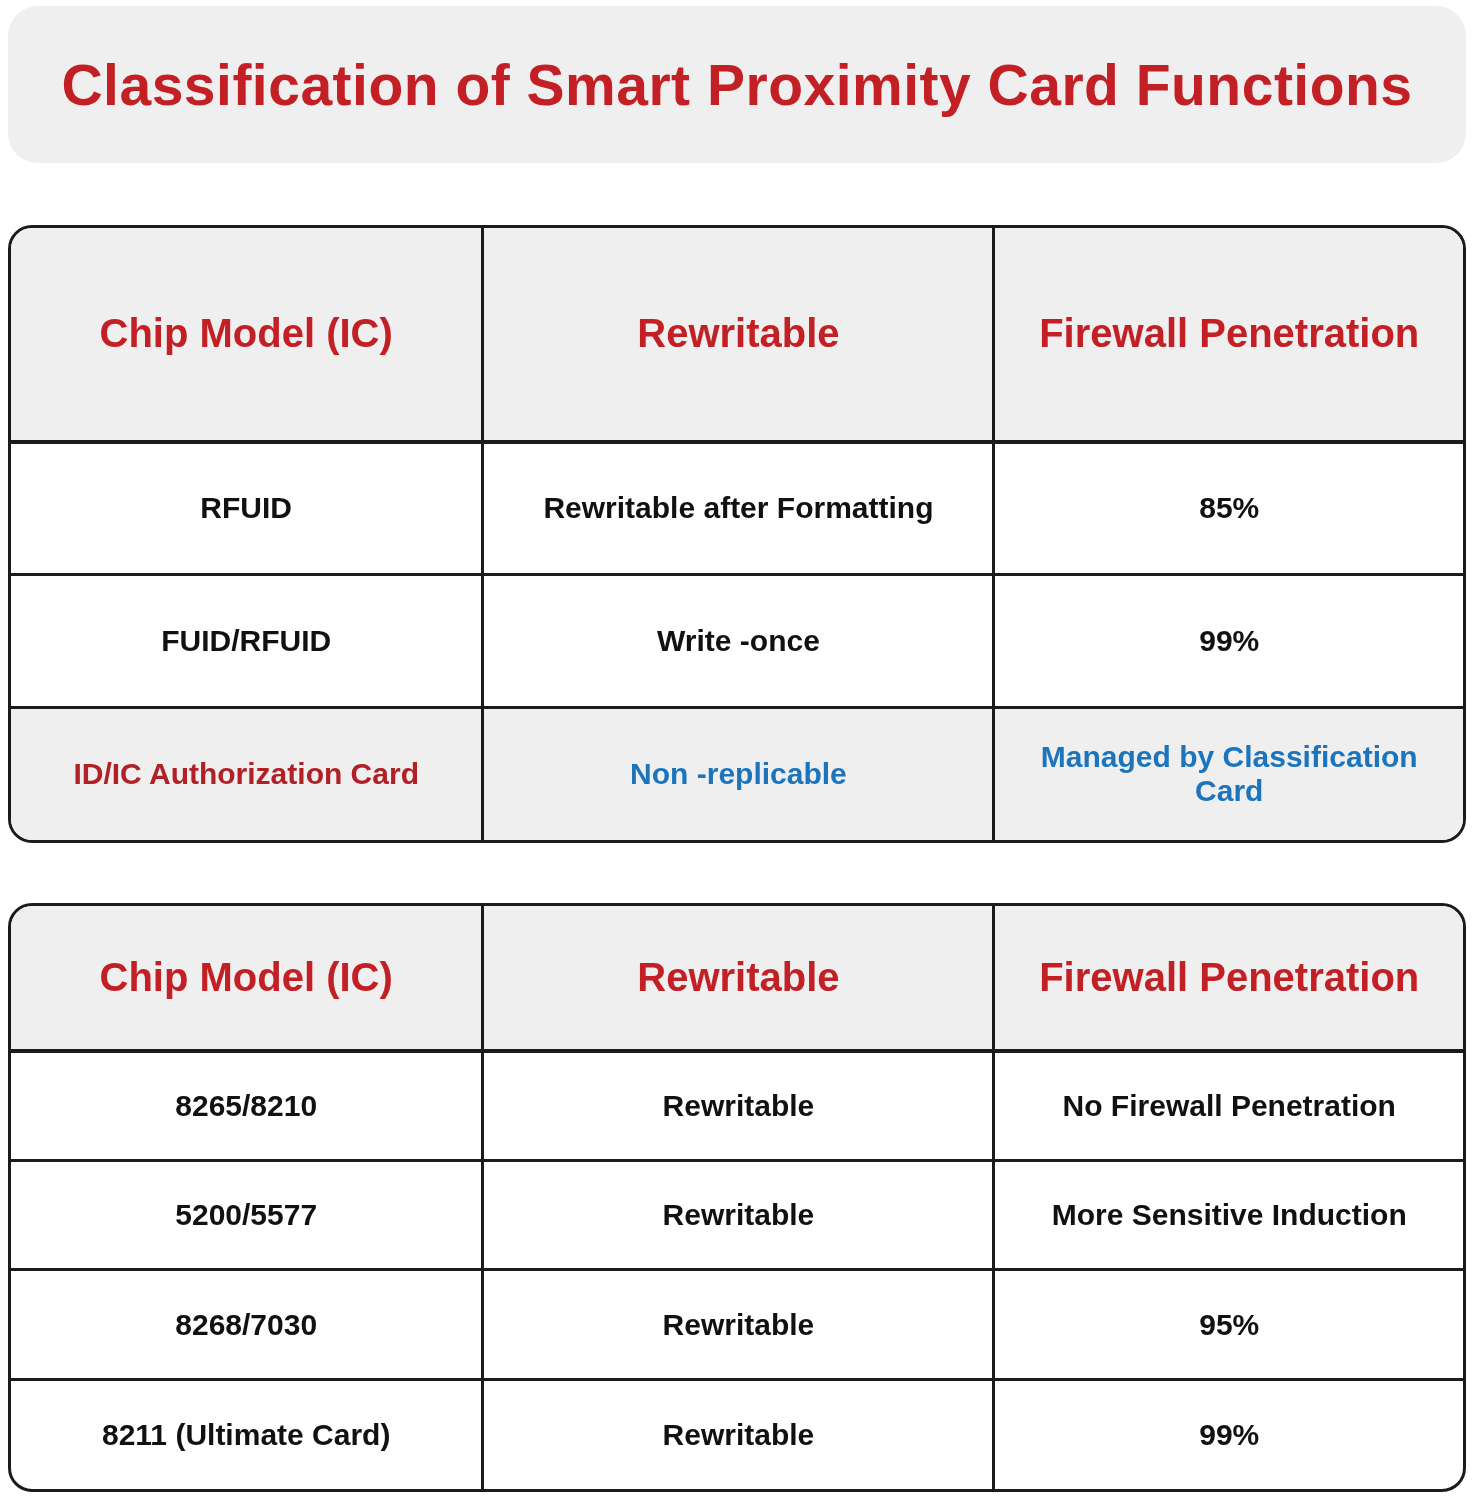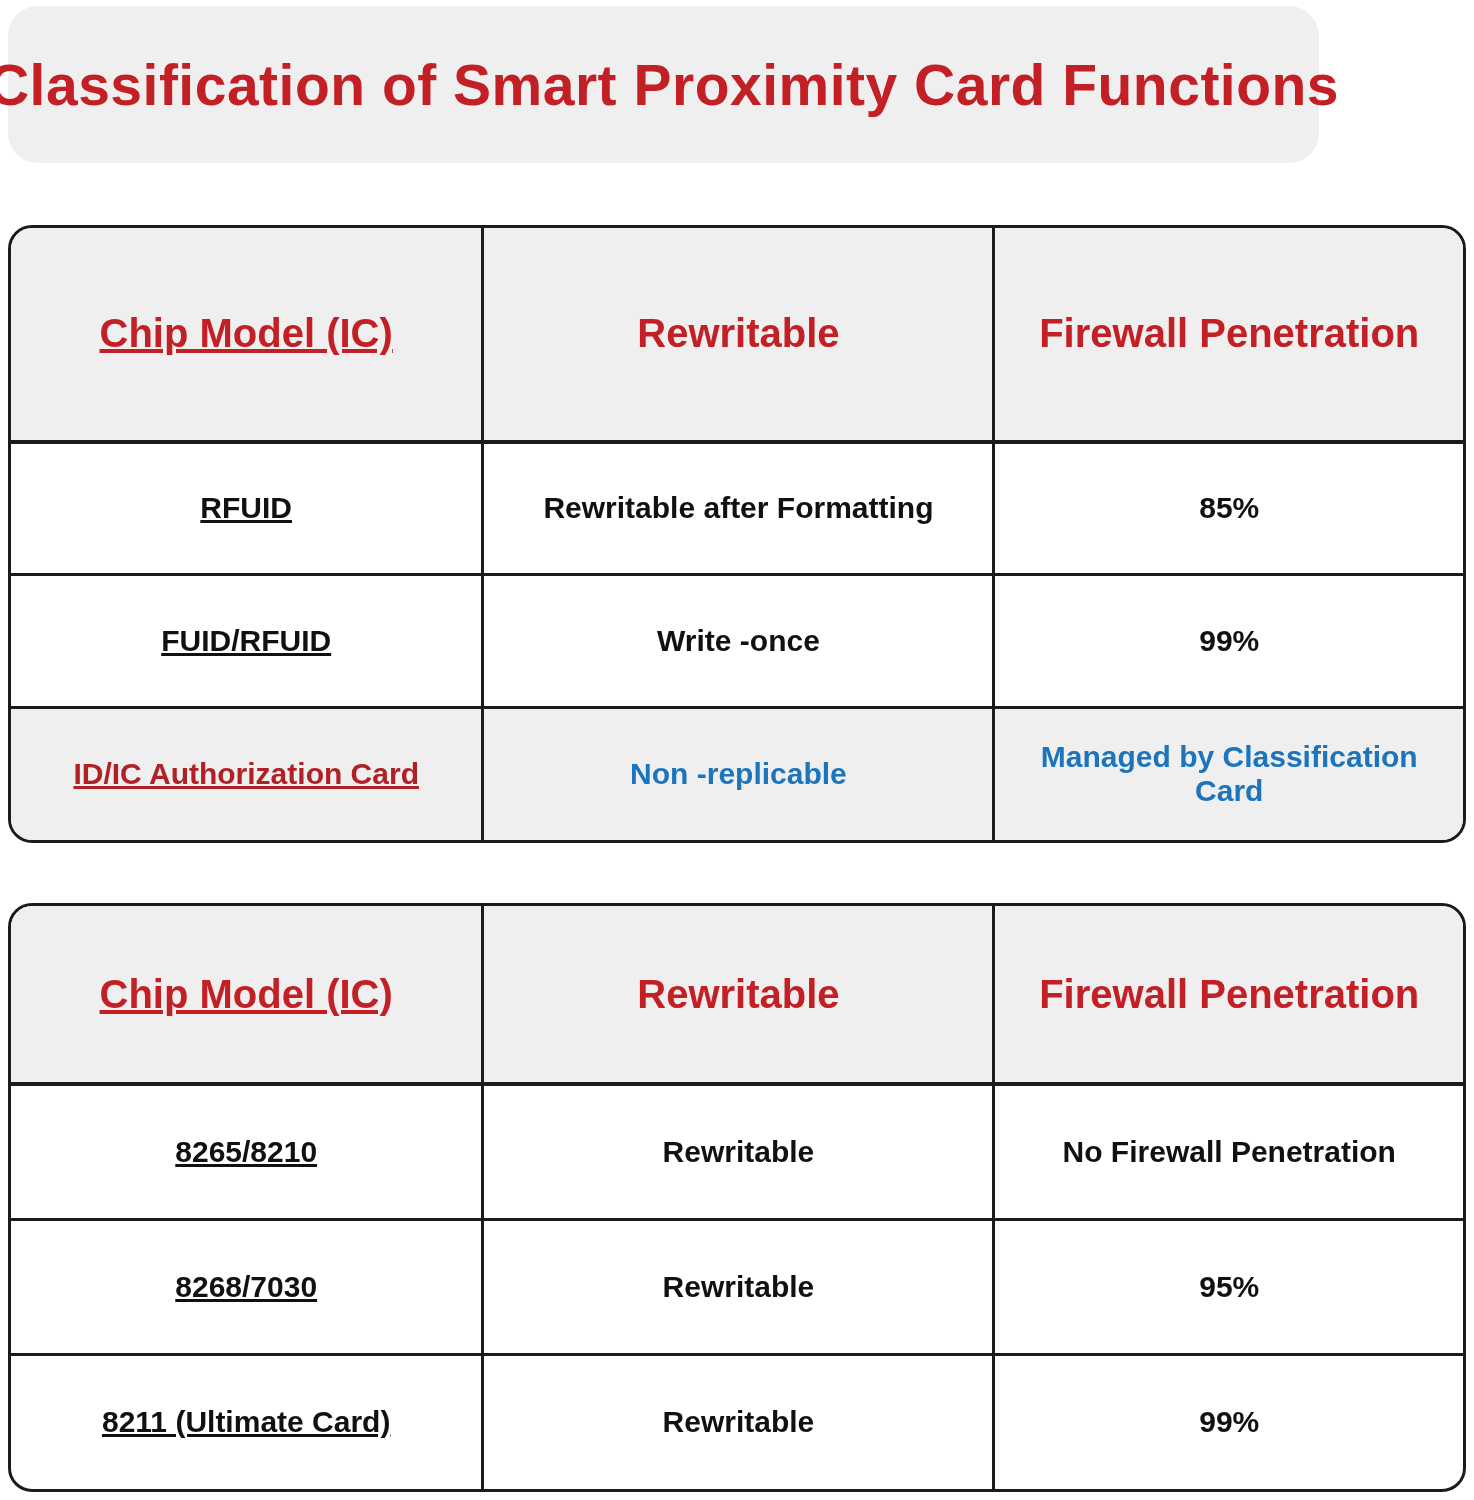--- a/index.html
+++ b/index.html
@@ -15,21 +15,21 @@
   html, body {
     width: 1474px; height: 1500px;
     background: var(--page-bg);
     font-family: "Liberation Sans", "DejaVu Sans", sans-serif;
     overflow: hidden;
     position: relative;
   }
   .banner {
     position: absolute;
     left: 8px; top: 6px;
-    width: 1311px; height: 157px;
+    width: 1458px; height: 157px;
     background: var(--panel-bg);
     border-radius: 30px;
     display: flex; align-items: center; justify-content: center;
   }
   .banner .title {
     color: var(--accent-red);
     font-size: 57px;
     font-weight: bold;
     white-space: nowrap;
     letter-spacing: 0.5px;
@@ -53,21 +53,21 @@
   td {
     border-left: 3px solid var(--line-color);
     border-top: 3px solid var(--line-color);
     text-align: center;
     vertical-align: middle;
     font-weight: bold;
     font-size: 30px;
     color: var(--cell-text);
     padding: 0 10px;
   }
-  td:first-child { border-left: none; text-decoration: underline; }
+  td:first-child { border-left: none; }
   tr:first-child td { border-top: none; }
   tr.head td {
     background: var(--panel-bg);
     color: var(--accent-red);
     font-size: 40px;
     border-bottom: 4px solid var(--line-color);
   }
   .t1 tr.head td { height: 148px; }
   .t1 tr.data td { height: 92px; }
   .t2 tr.head td { height: 144px; }
@@ -128,20 +128,25 @@
         <td class="c-chip">Chip Model (IC)</td>
         <td class="c-rewritable">Rewritable</td>
         <td class="c-firewall">Firewall Penetration</td>
       </tr>
       <tr class="data">
         <td class="c-chip">8265/8210</td>
         <td class="c-rewritable">Rewritable</td>
         <td class="c-firewall">No Firewall Penetration</td>
       </tr>
       <tr class="data">
+        <td class="c-chip">5200/5577</td>
+        <td class="c-rewritable">Rewritable</td>
+        <td class="c-firewall">More Sensitive Induction</td>
+      </tr>
+      <tr class="data">
         <td class="c-chip">8268/7030</td>
         <td class="c-rewritable">Rewritable</td>
         <td class="c-firewall">95%</td>
       </tr>
       <tr class="data">
         <td class="c-chip">8211 (Ultimate Card)</td>
         <td class="c-rewritable">Rewritable</td>
         <td class="c-firewall">99%</td>
       </tr>
     </tbody>

